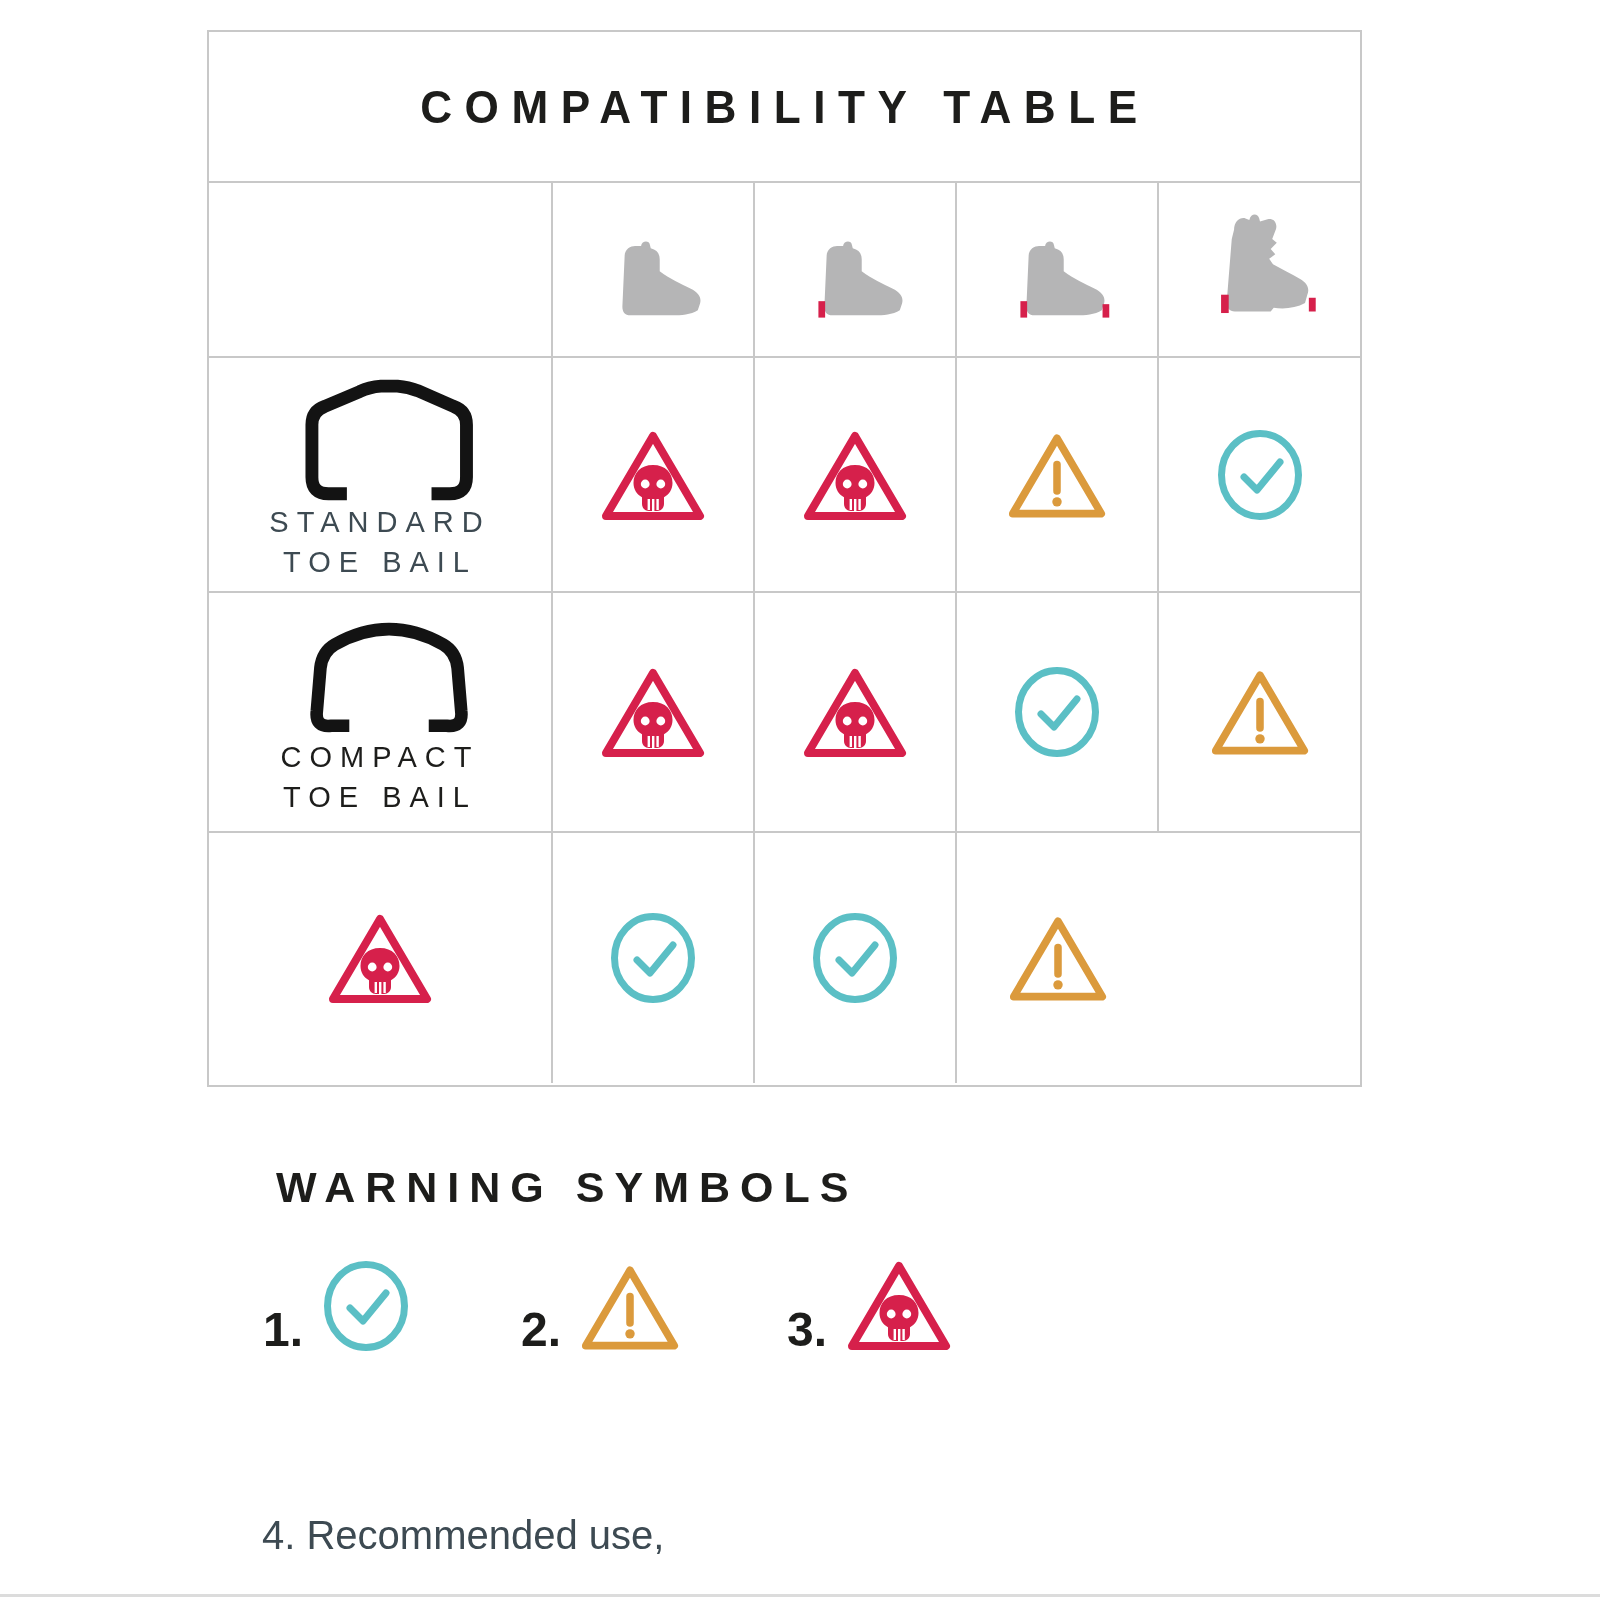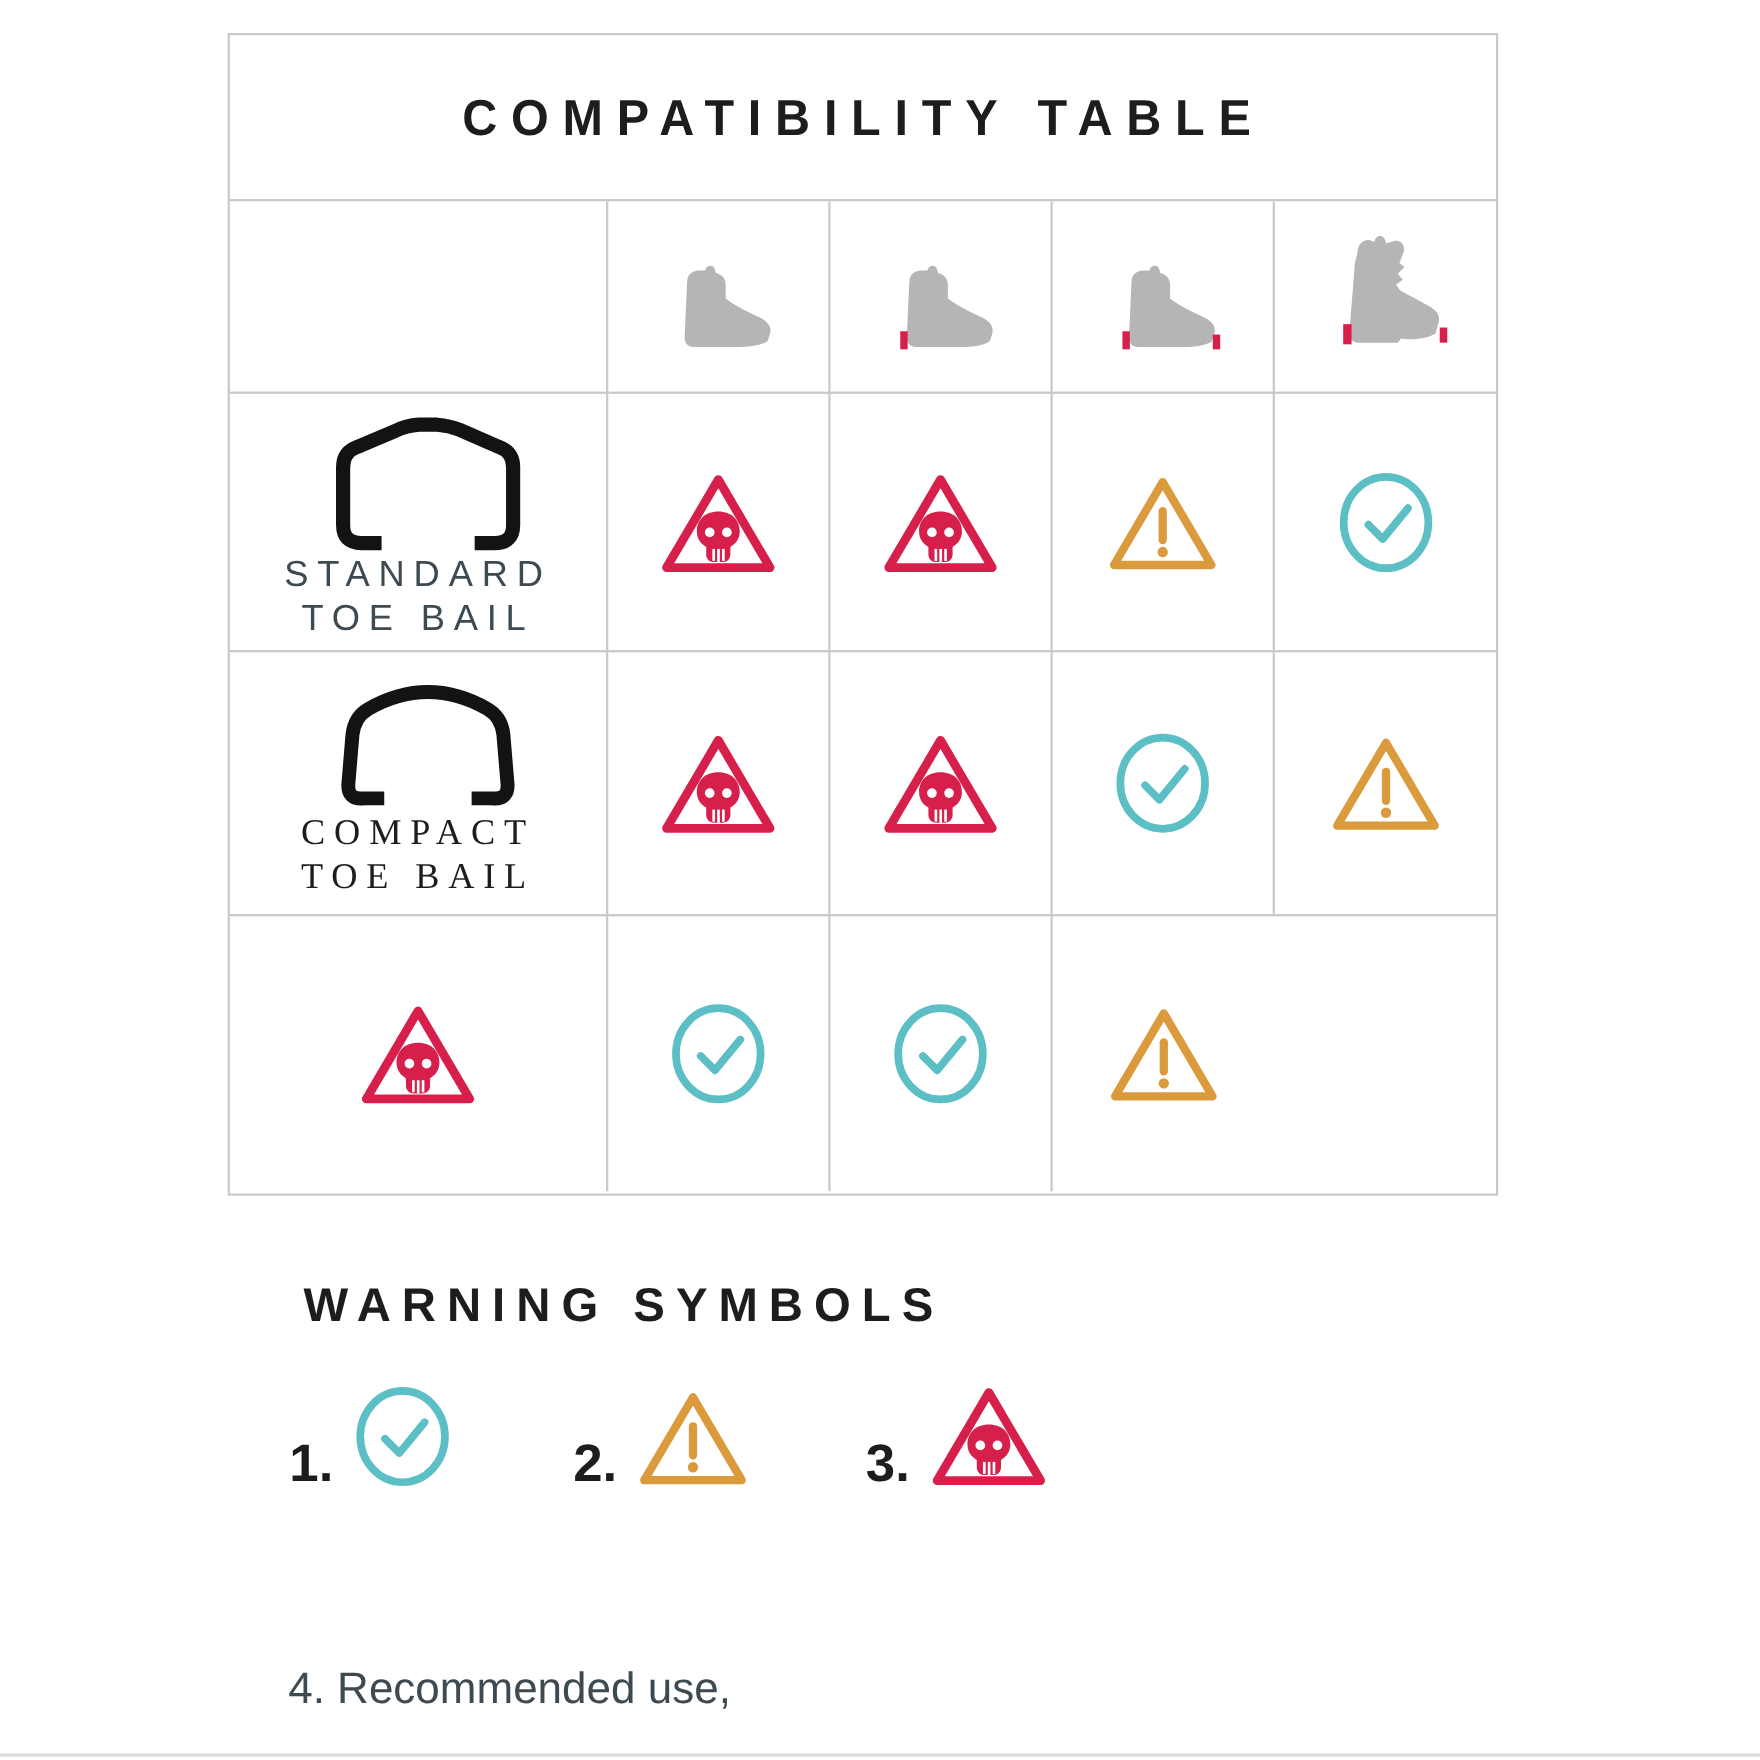--- a/index.html
+++ b/index.html
@@ -14,23 +14,23 @@
   .cell{border-right:2px solid #c8c8c8;border-bottom:2px solid #c8c8c8;
         display:flex;align-items:center;justify-content:center;box-sizing:border-box;}
   .cell.last-col{border-right:none;}
   .cell.last-row{border-bottom:none;}
   .title-cell{grid-column:1 / -1;border-right:none;}
   .table-title{font-size:46px;font-weight:700;letter-spacing:13px;color:#1d1d1b;
                transform:scaleX(.96);white-space:nowrap;}
   .boot-cell{align-items:flex-end;padding-bottom:26px;}
   .label-cell{flex-direction:column;justify-content:flex-start;padding:6px 8px 14px 8px;}
   .label-cell .icon-wrap{flex:1;display:flex;align-items:center;justify-content:center;}
-  .row-label{font-size:33px;letter-spacing:8px;line-height:40px;text-align:right;
+  .row-label{font-size:29px;letter-spacing:8px;line-height:40px;text-align:right;
              color:#3d4a52;white-space:nowrap;}
-  .row-compact .row-label{color:#1d1d1b;font-family:Liberation Serif, serif;}
+  .row-compact .row-label{color:#1d1d1b;}
   .sym-cell svg{display:block;}
 
   
   .legend-title{position:absolute;left:276px;top:1163px;font-size:43px;font-weight:700;
                 letter-spacing:10px;color:#1d1d1b;white-space:nowrap;}
   .legend-row{position:absolute;left:263px;top:1258px;display:flex;align-items:flex-end;}
   .legend-item{display:flex;align-items:flex-end;}
   .legend-num{font-size:48px;font-weight:700;color:#1d1d1b;margin-right:20px;line-height:1;
               padding-bottom:2px;}
   .gap2{margin-left:112px;}

